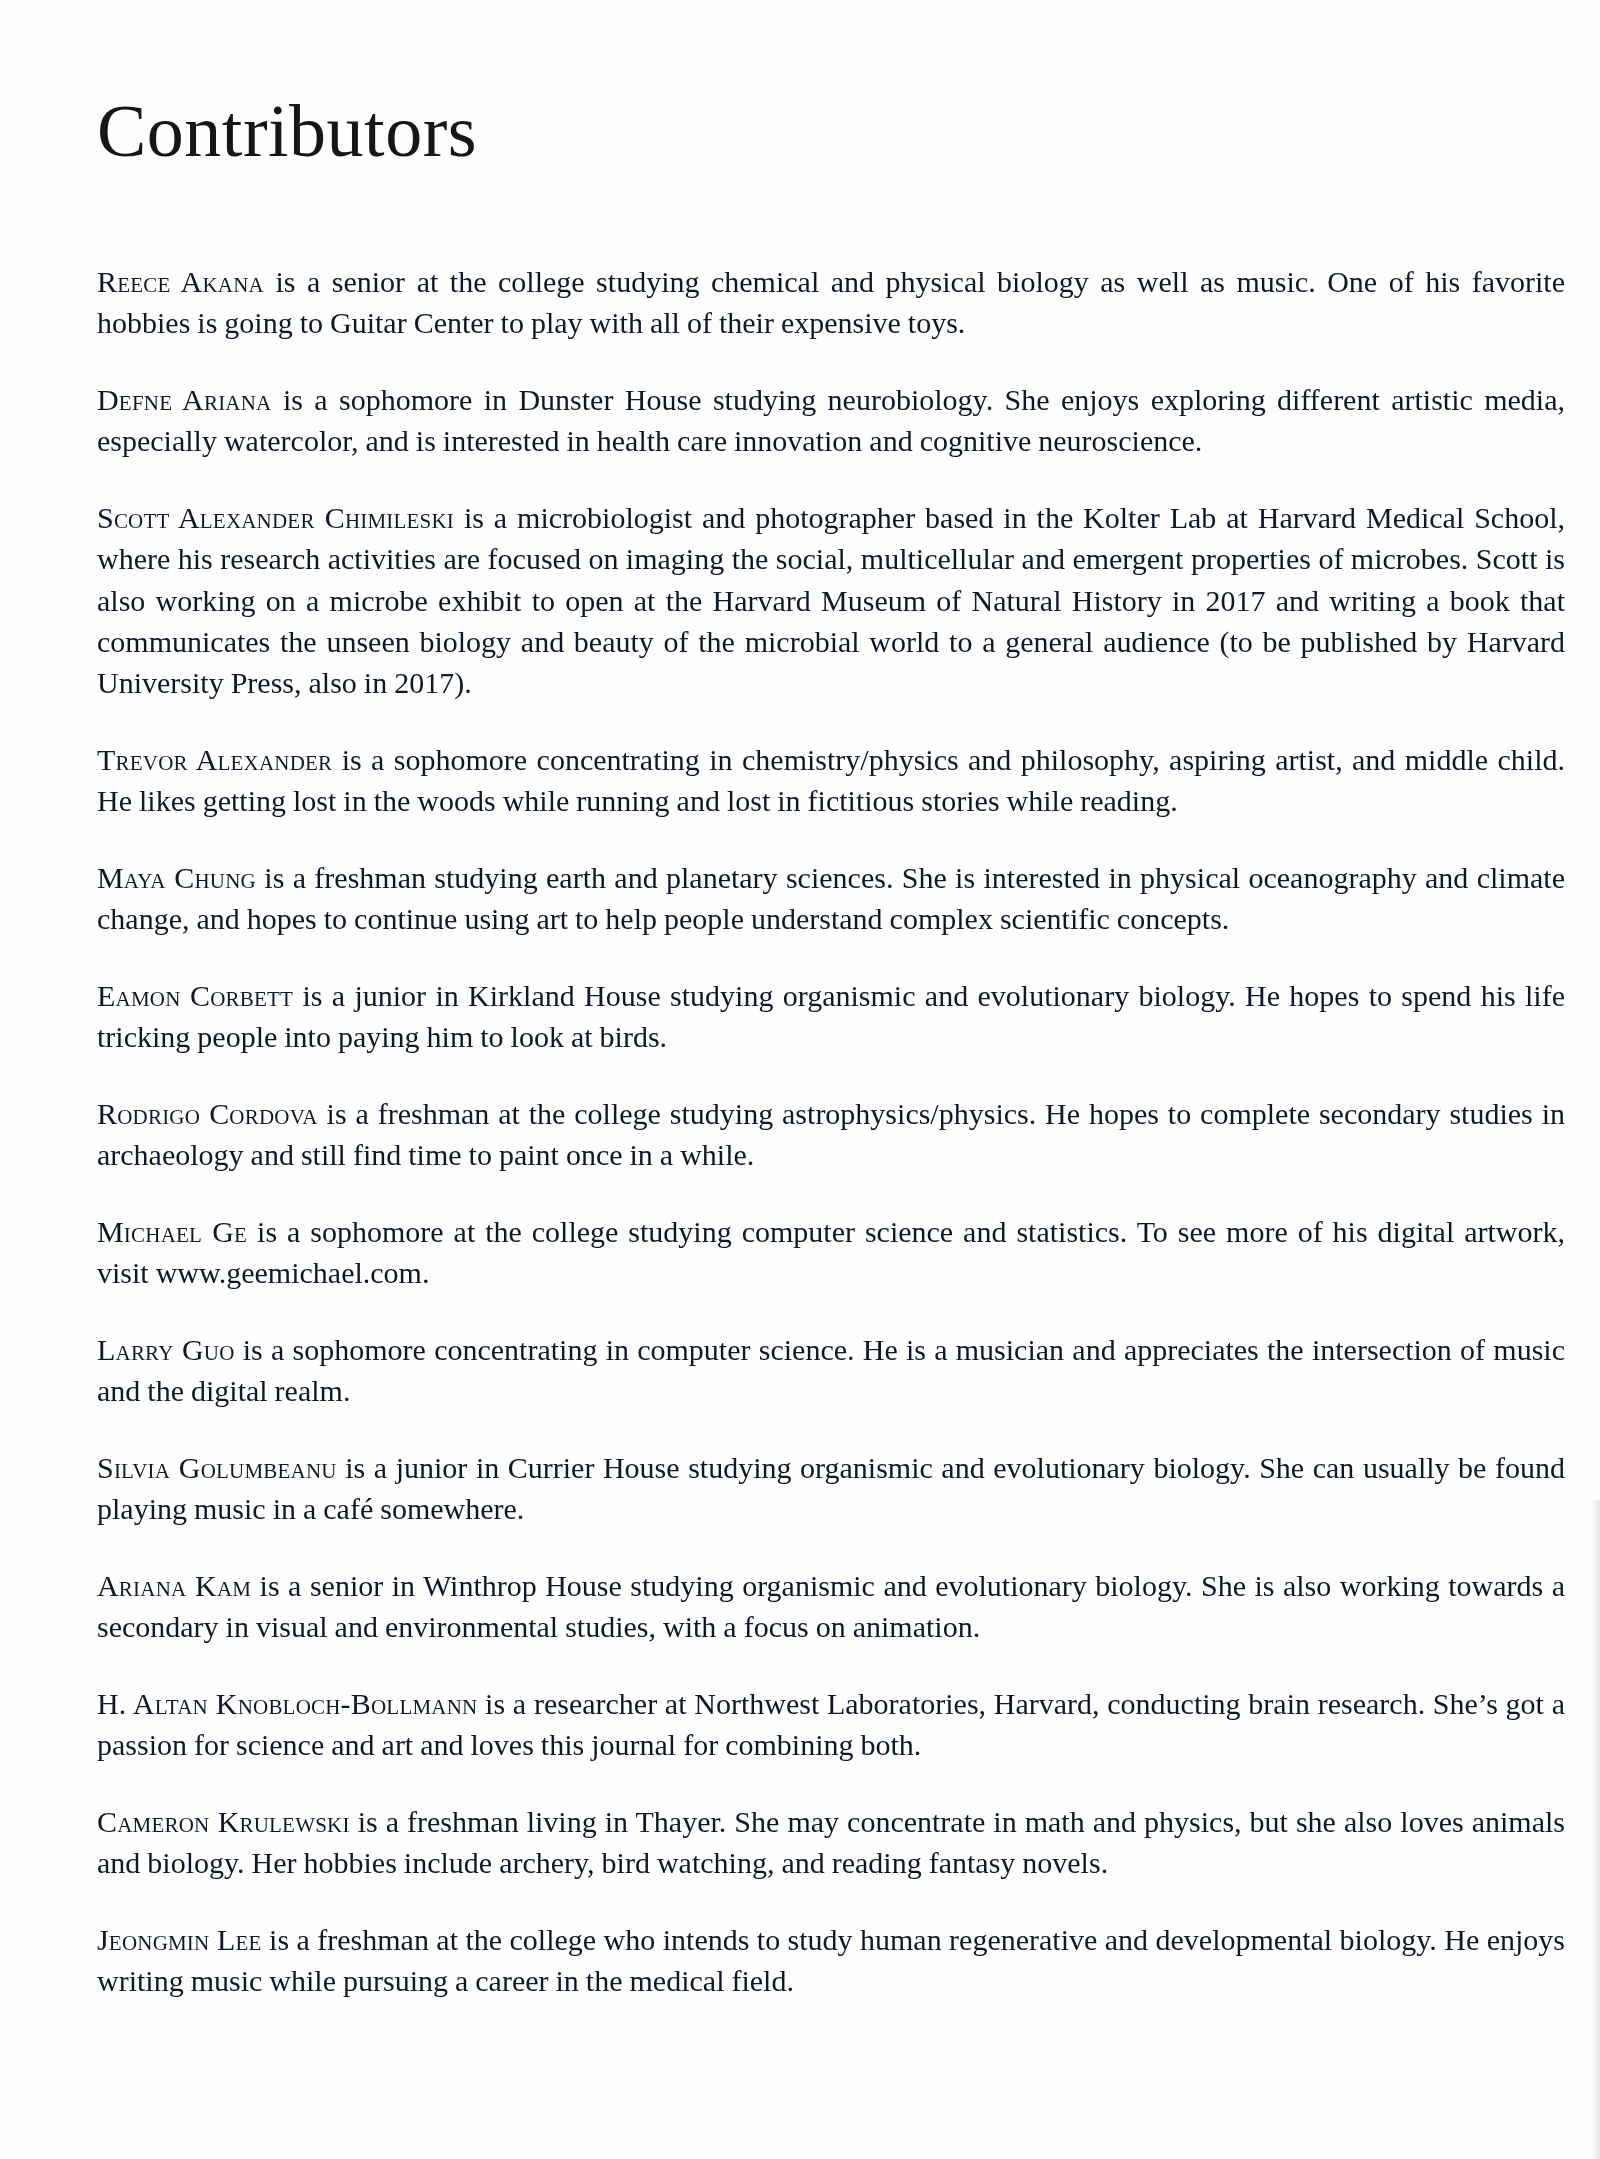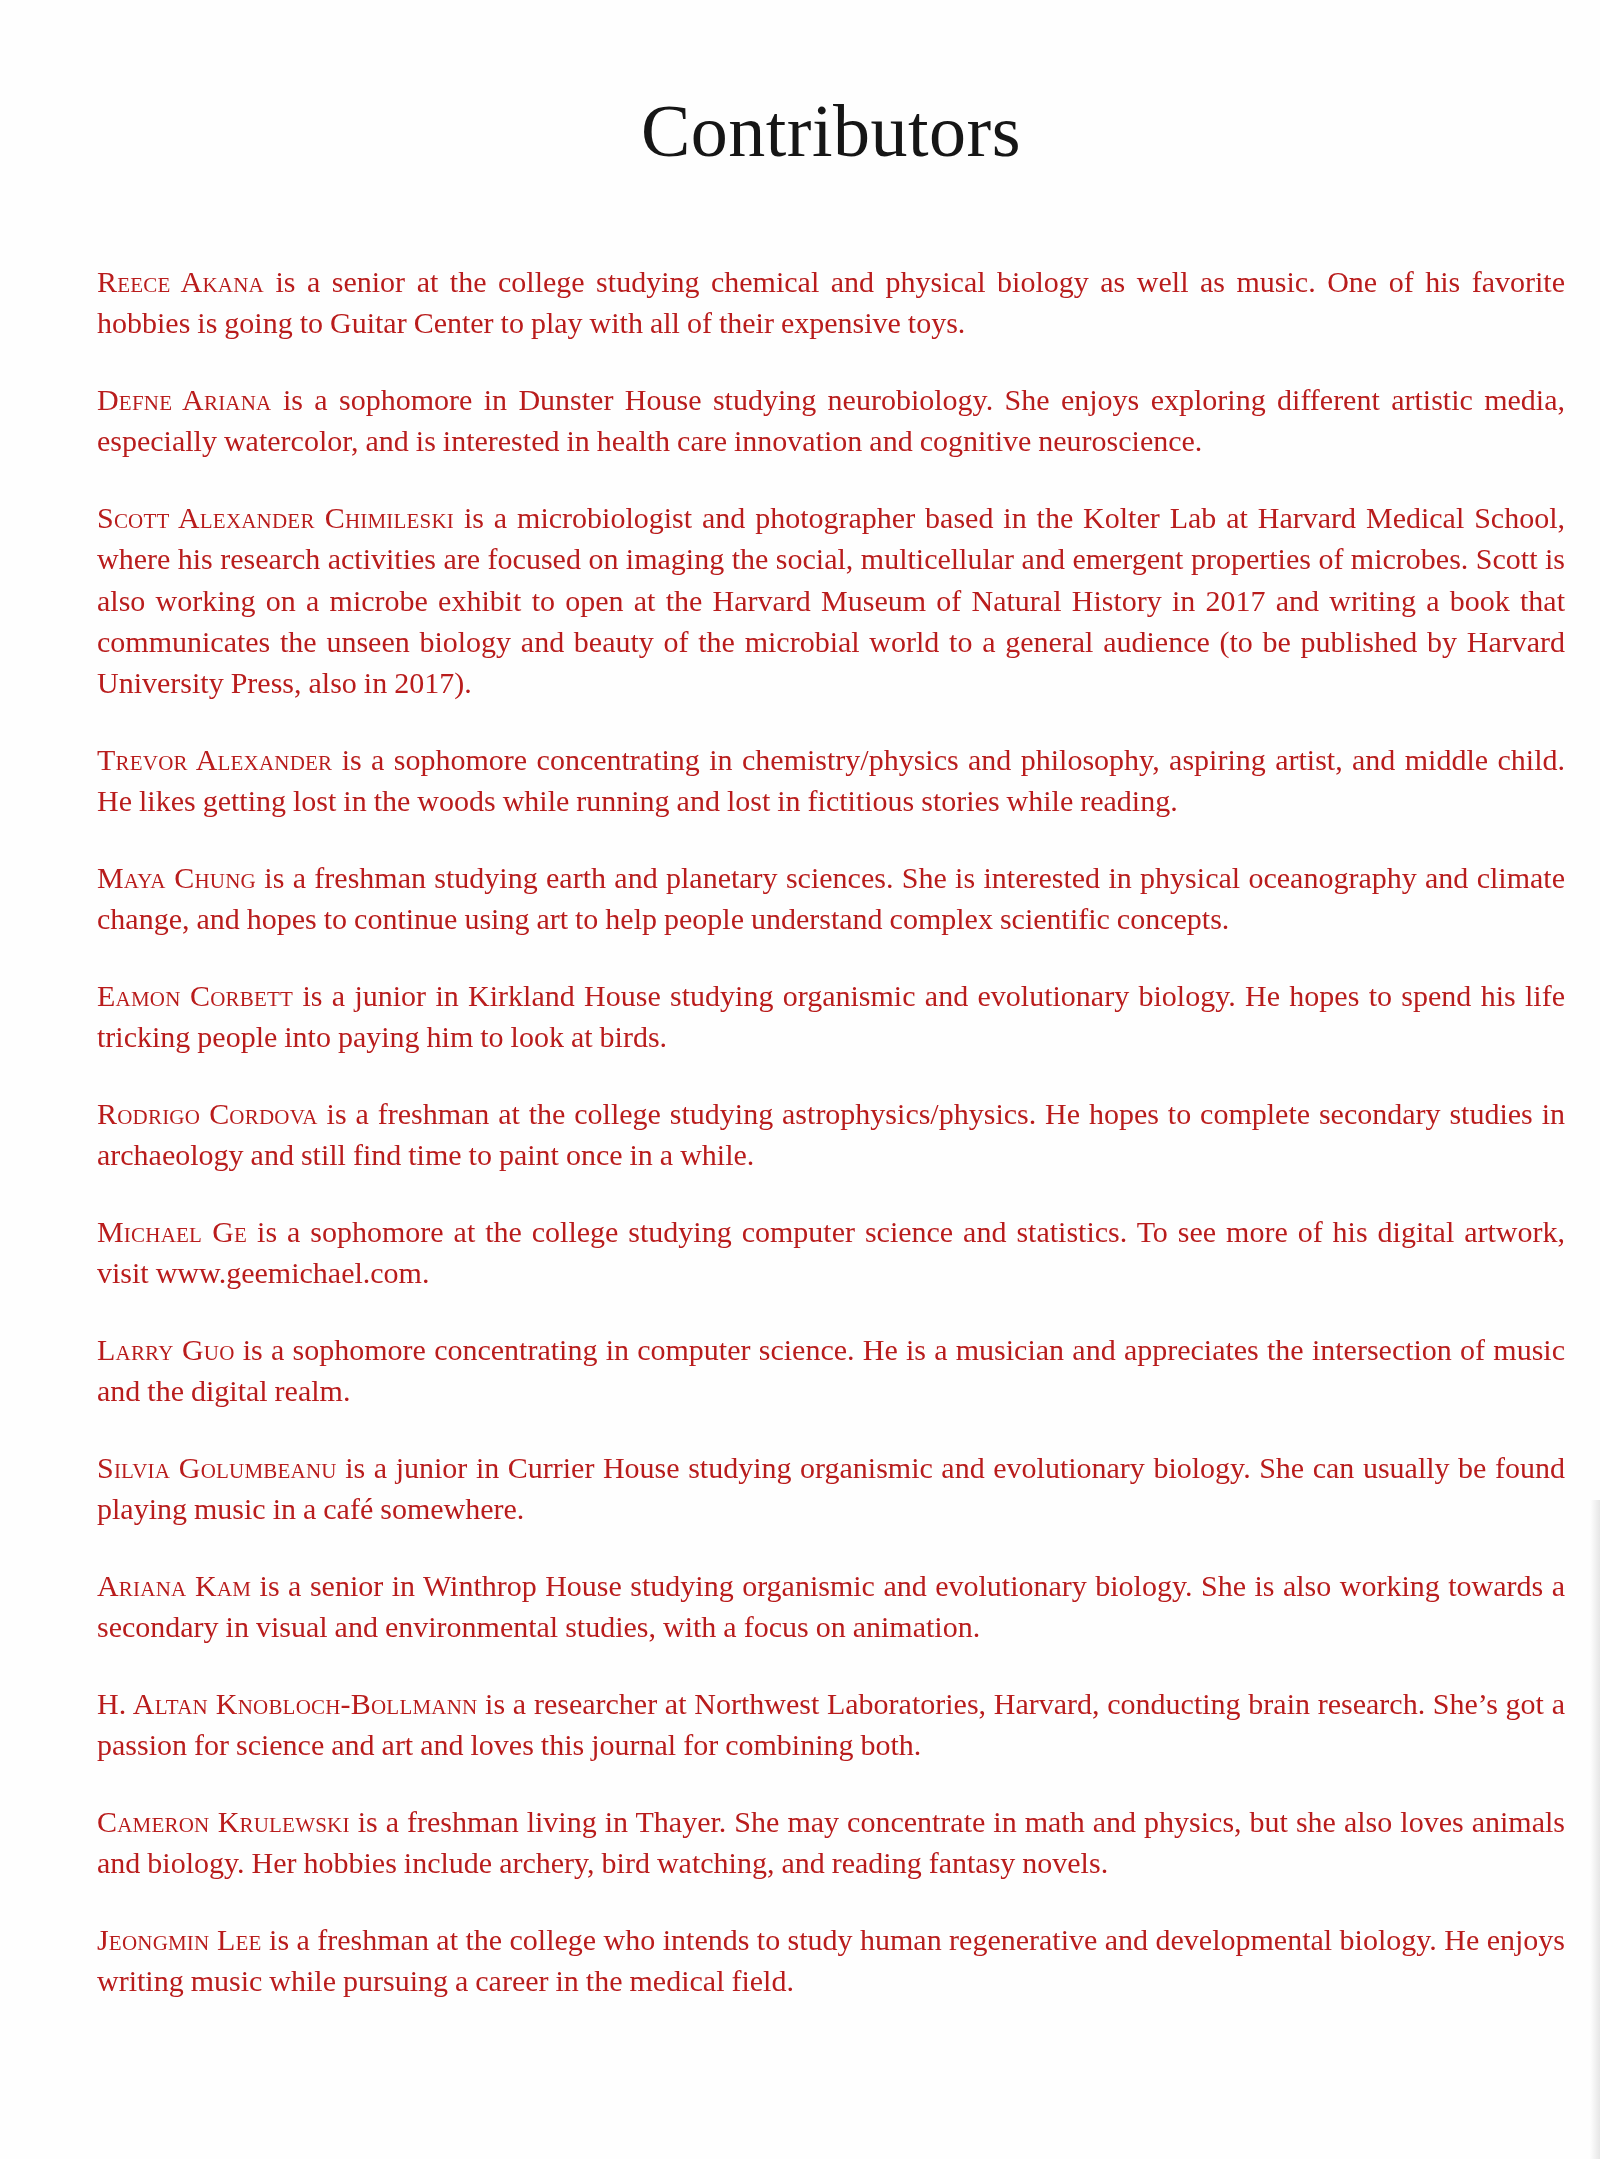--- a/index.html
+++ b/index.html
@@ -29,41 +29,41 @@
     width: 10px;
     height: 659px;
     background: linear-gradient(to right, rgba(0,0,0,0) 0%, rgba(120,120,120,0.18) 100%);
   }
   .title {
     position: absolute;
     left: 97px;
     width: 1468px;
     top: 94px;
     margin: 0;
-    text-align: center;
+    text-align: left;
     font-family: "Liberation Serif", "DejaVu Serif", serif;
     font-weight: normal;
     font-size: 74px;
     line-height: 1;
     letter-spacing: 0.5px;
     color: #161616;
   }
   .bios {
     position: absolute;
     left: 97px;
     top: 261px;
     width: 1468px;
   }
   .bio {
     margin: 0 0 35.4px 0;
     font-size: 30px;
     line-height: 41.3px;
     text-align: justify;
     text-align-last: left;
-    color: #b91c1c;
+    color: #0f172a;
     word-spacing: -0.5px;
   }
   .bio .name {
     font-variant: small-caps;
     letter-spacing: 0.2px;
   }
 </style>
 </head>
 <body>
 

